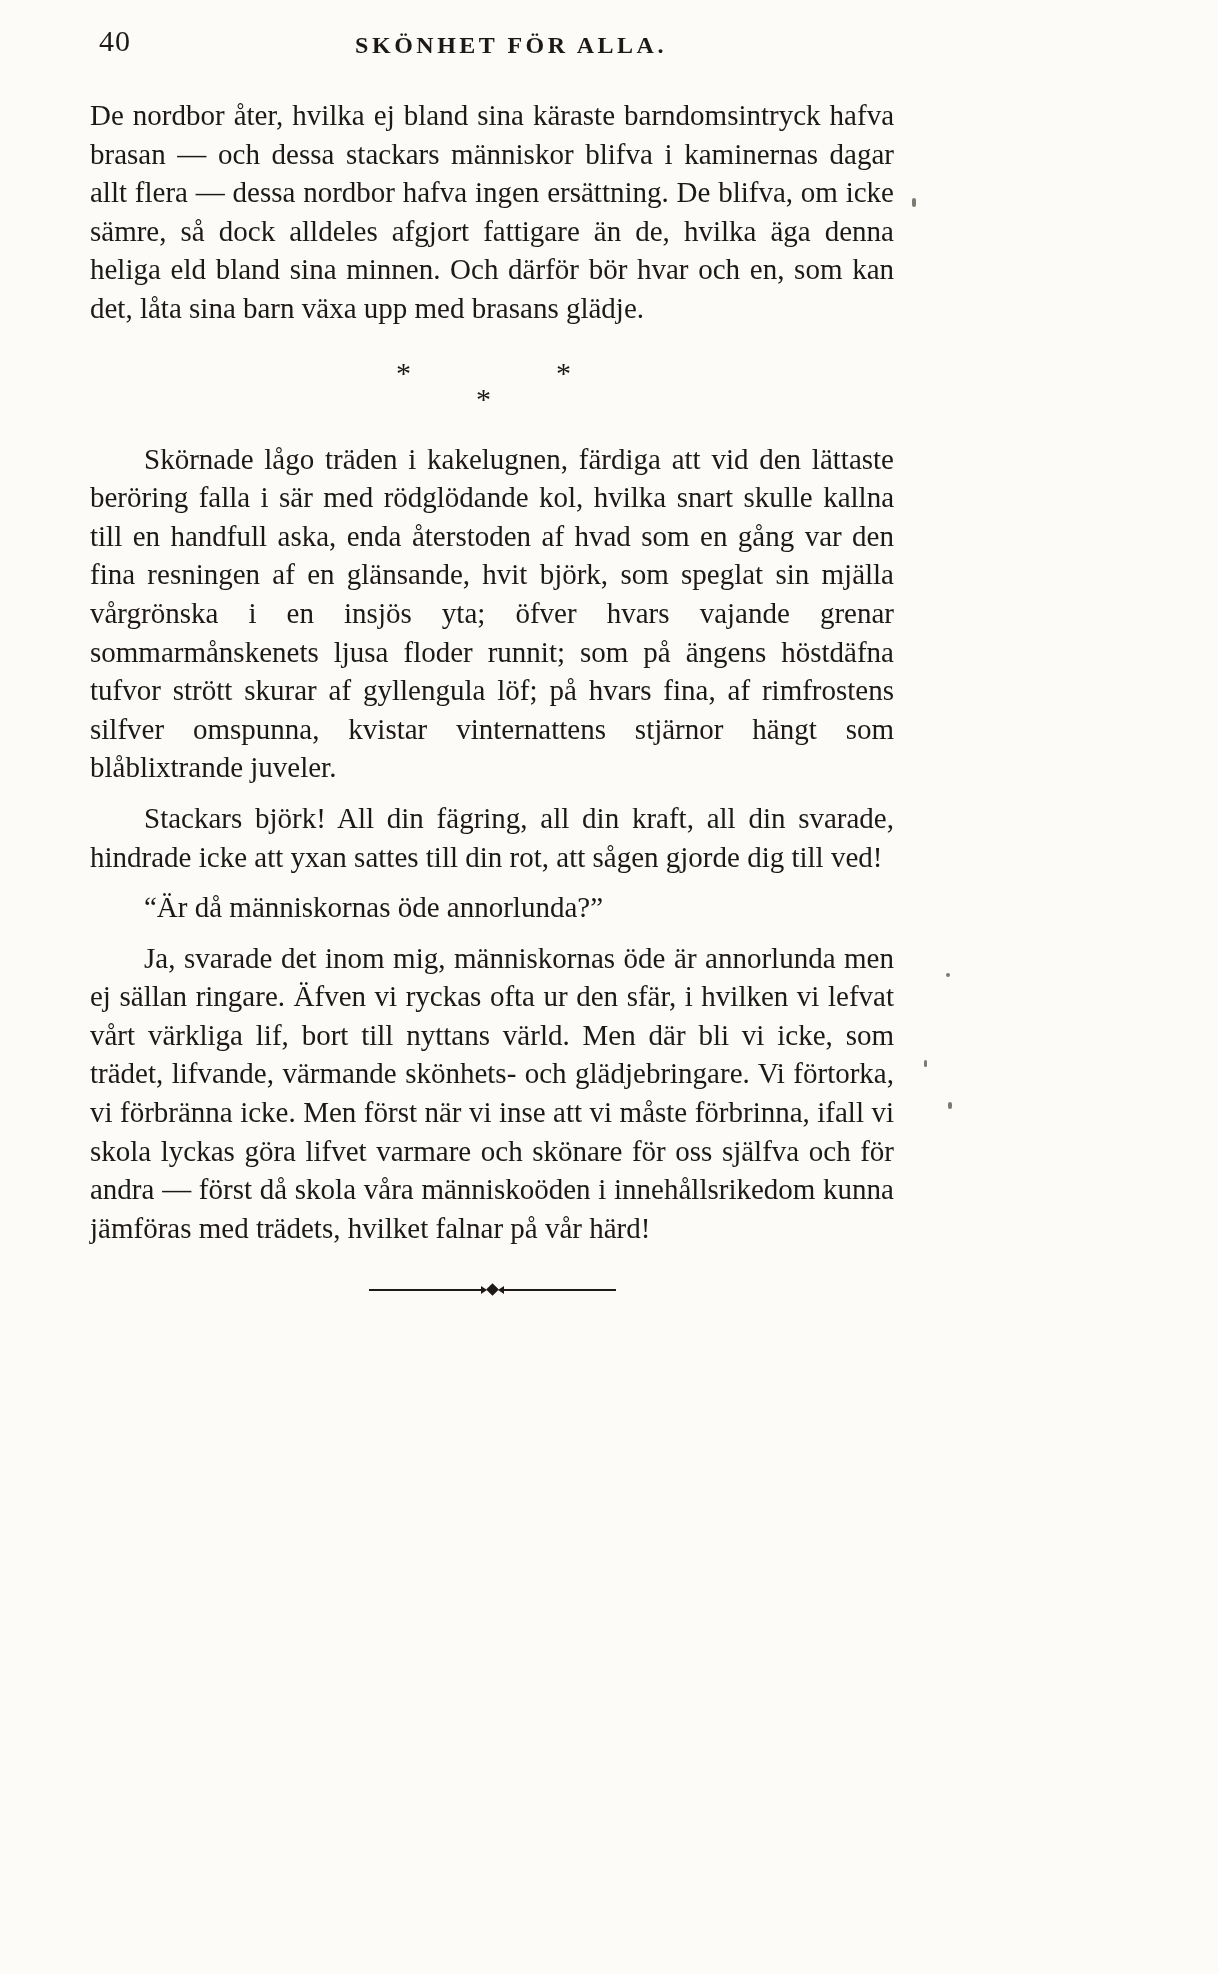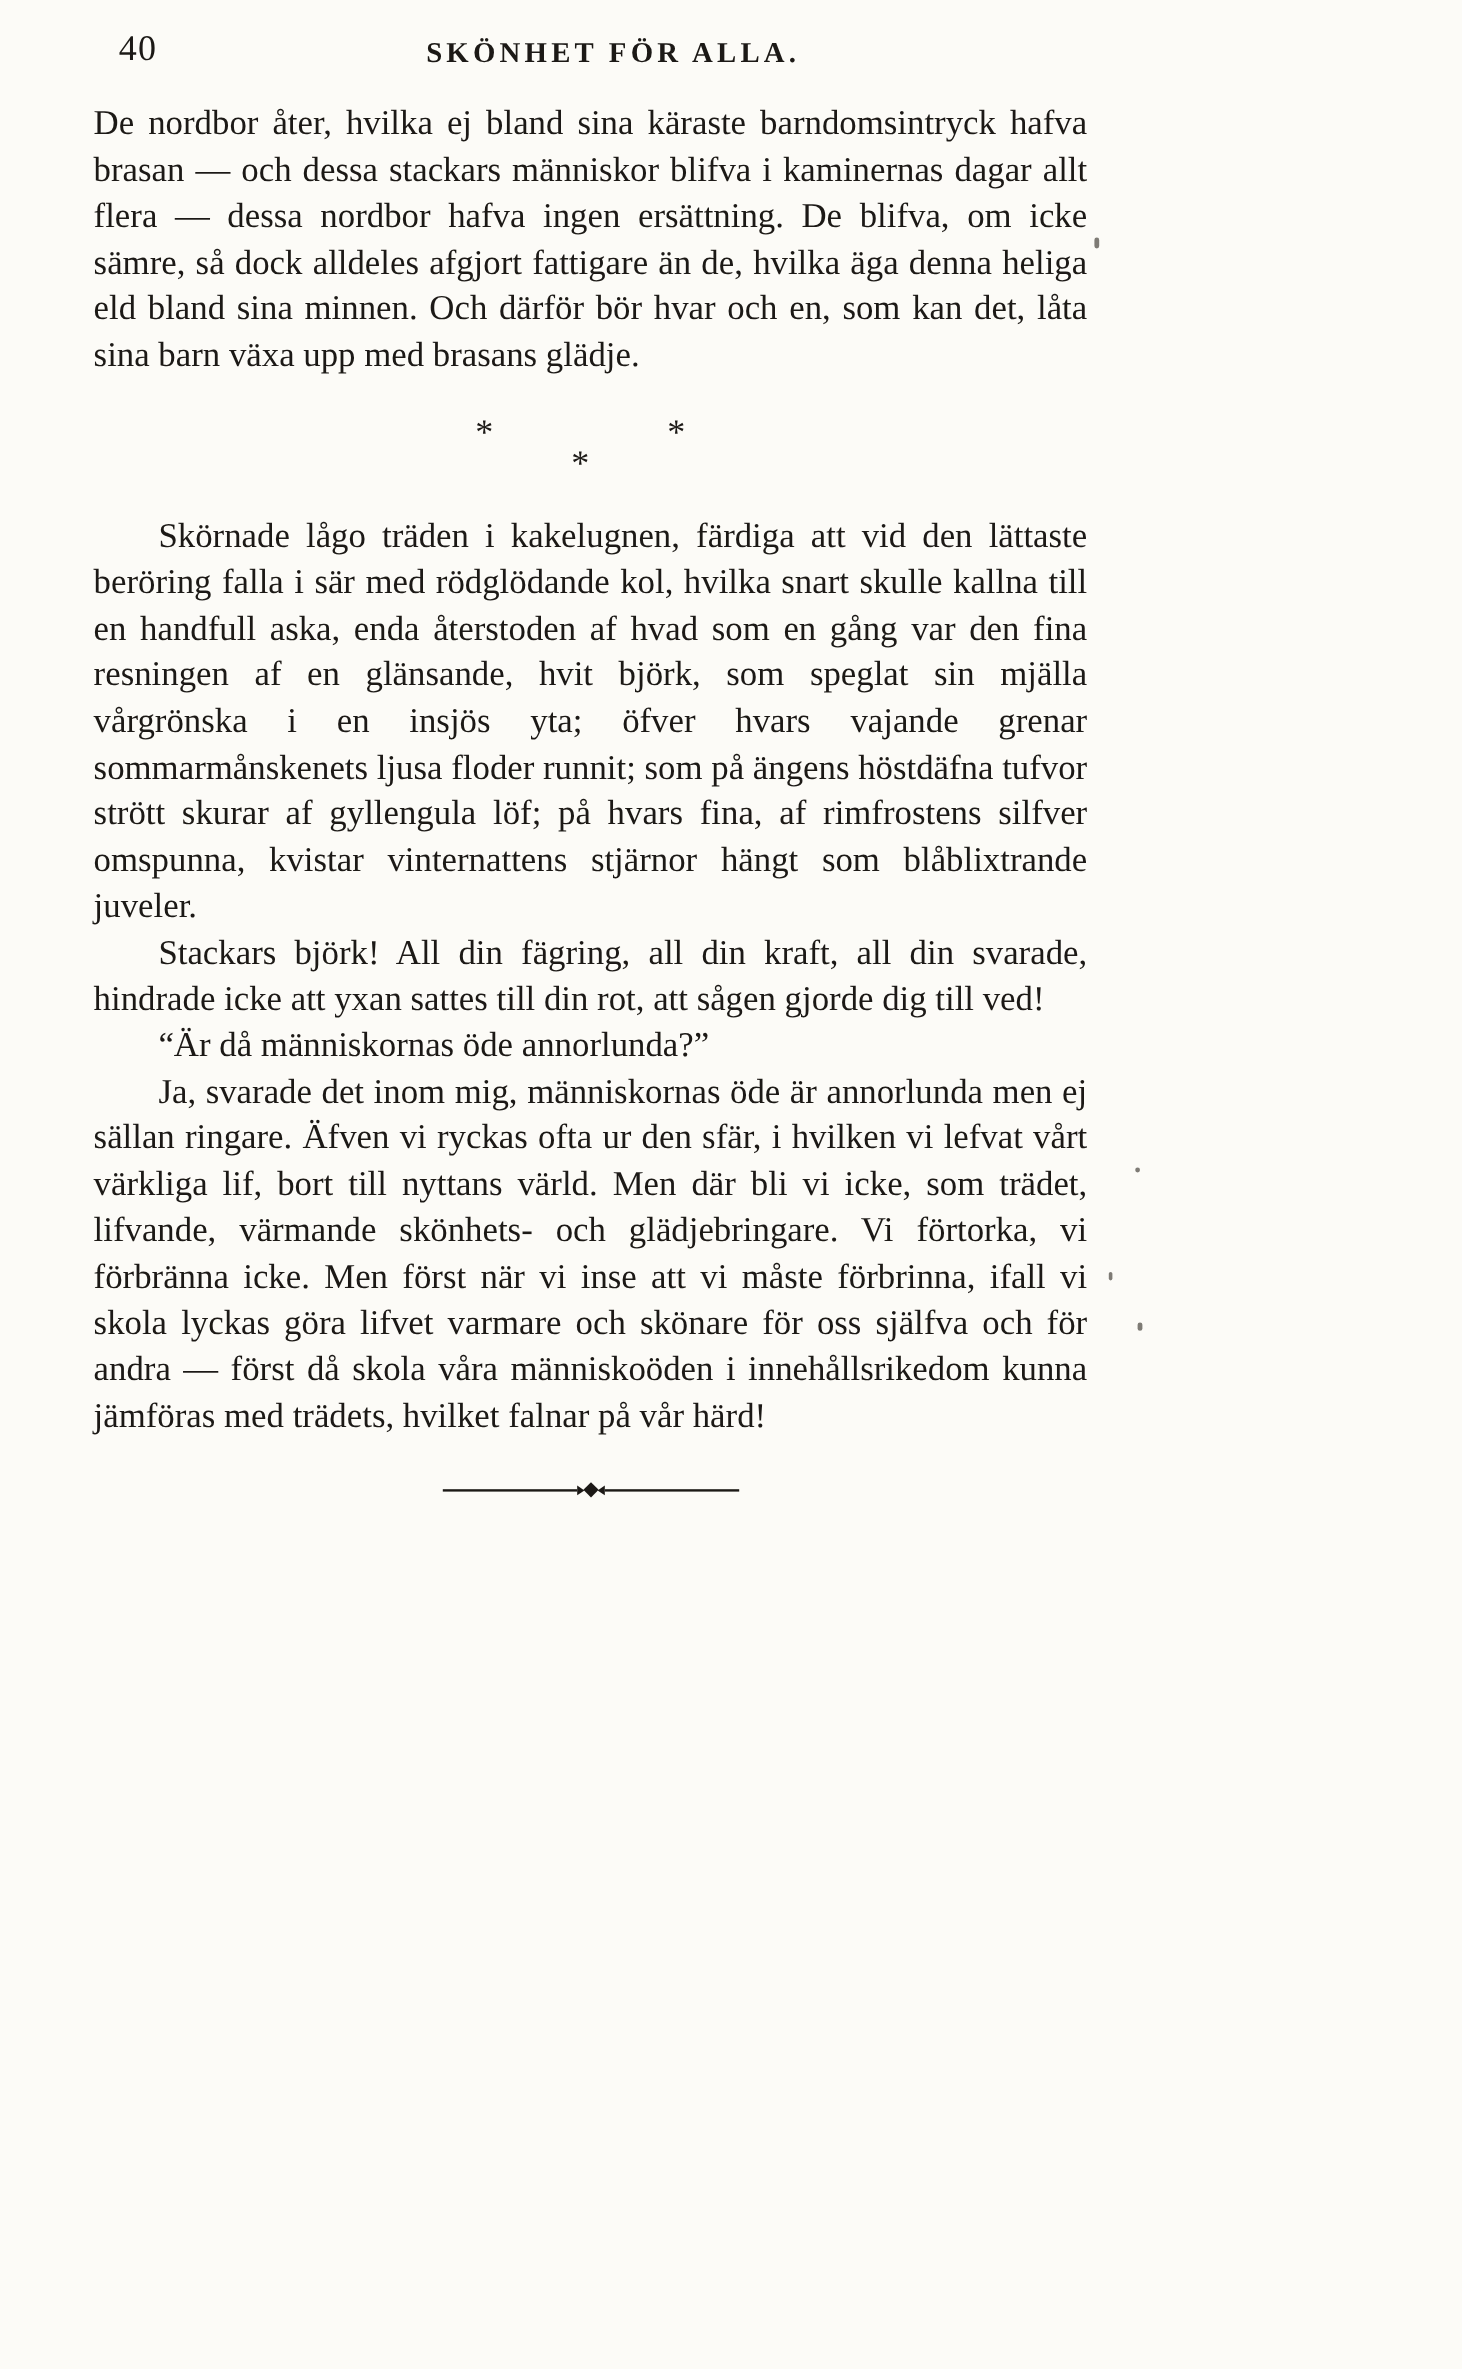--- a/index.html
+++ b/index.html
@@ -48,21 +48,21 @@
   .text-block {
     position: absolute;
     top: 84px;
     left: 78px;
     width: 828px;
     font-size: 29px;
     line-height: 38.6px;
     text-align: justify;
   }
   .text-block p {
-    margin: 0;
+    margin: 12px;
   }
   .text-block p.indent {
     text-indent: 54px;
   }
   
   .asterism {
     position: relative;
     height: 62px;
     margin: 28px 0 22px 0;
   }

